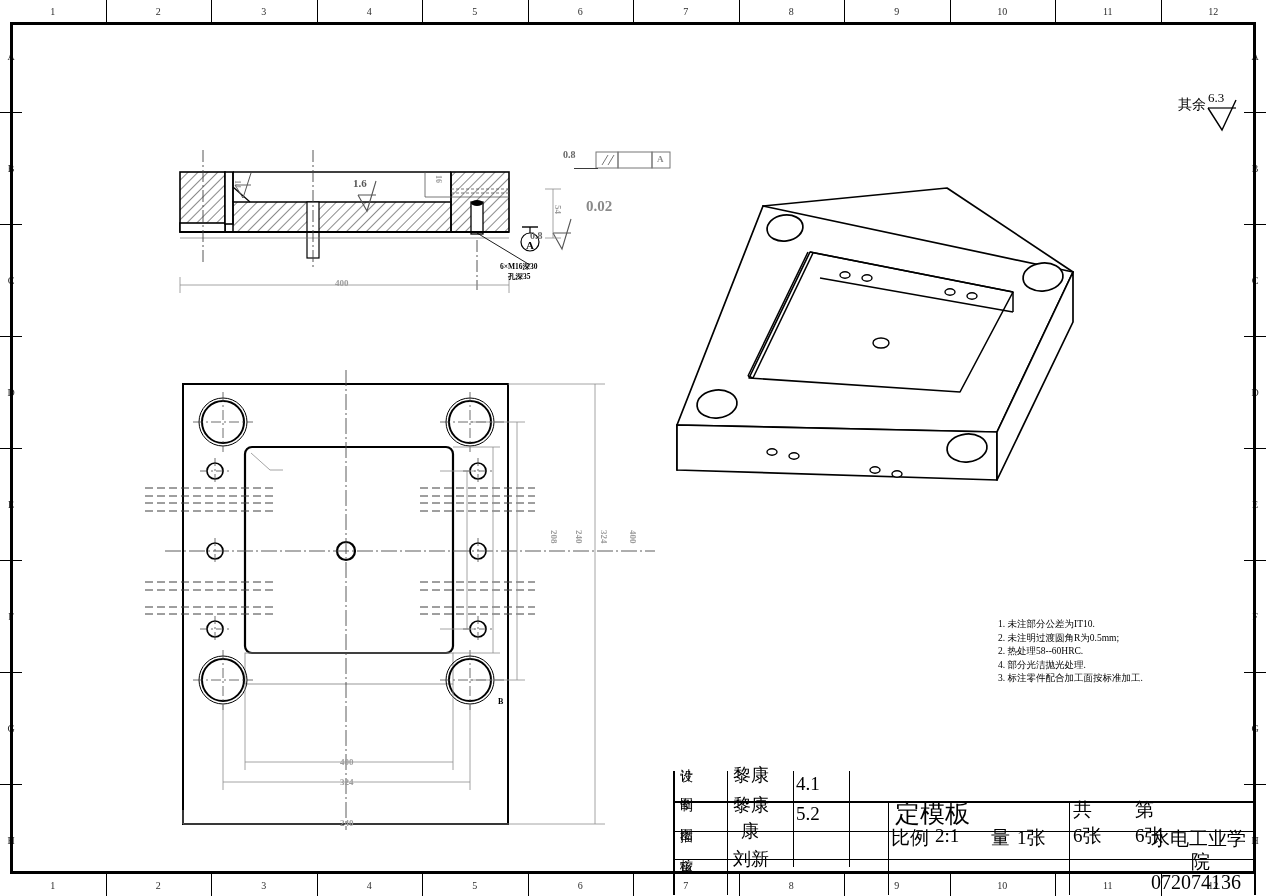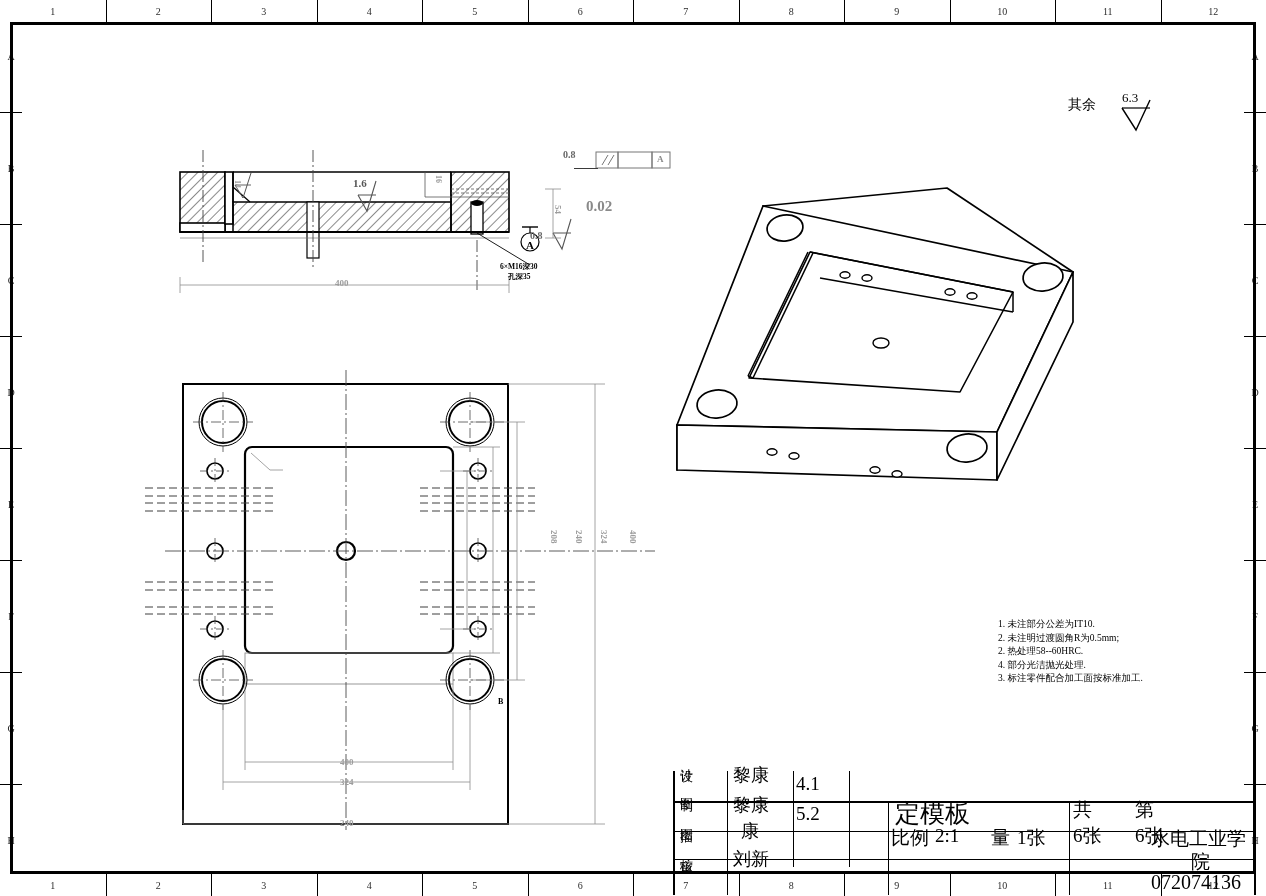--- a/index.html
+++ b/index.html
@@ -28,21 +28,21 @@
   .txt{position:absolute;white-space:nowrap;font-family:"Liberation Serif",serif;color:#000;font-weight:bold;}
   .txt-dim{color:#9c9c9c;font-size:9px;}
   .vtxt{writing-mode:vertical-rl;}
 
   
   #tech-req{position:absolute;left:998px;top:618px;width:250px;}
   #tech-req .tr-title{font-size:15px;letter-spacing:1px;margin-bottom:6px;}
   #tech-req .tr-item{font-size:9.5px;line-height:13.5px;letter-spacing:0px;}
 
   
-  #rough-note{position:absolute;left:1068px;top:96px;display:flex;align-items:flex-end;gap:24px;}
+  #rough-note{position:absolute;left:1178px;top:96px;display:flex;align-items:flex-end;}
   #rough-note .rn-label{font-size:14px;margin-right:2px;}
   #rough-note .rn-val{font-size:13px;position:relative;top:-8px;}
 
   
   #title-block{position:absolute;left:673px;top:771px;width:583px;height:124px;}
   #title-block .tb-line{position:absolute;background:#000;}
   #title-block .tb-cell{position:absolute;font-family:"Liberation Serif",serif;color:#000;white-space:nowrap;}
   .tb-big{font-size:25px;}
   .tb-mid{font-size:19px;}
   .tb-sm{font-size:13px;}

